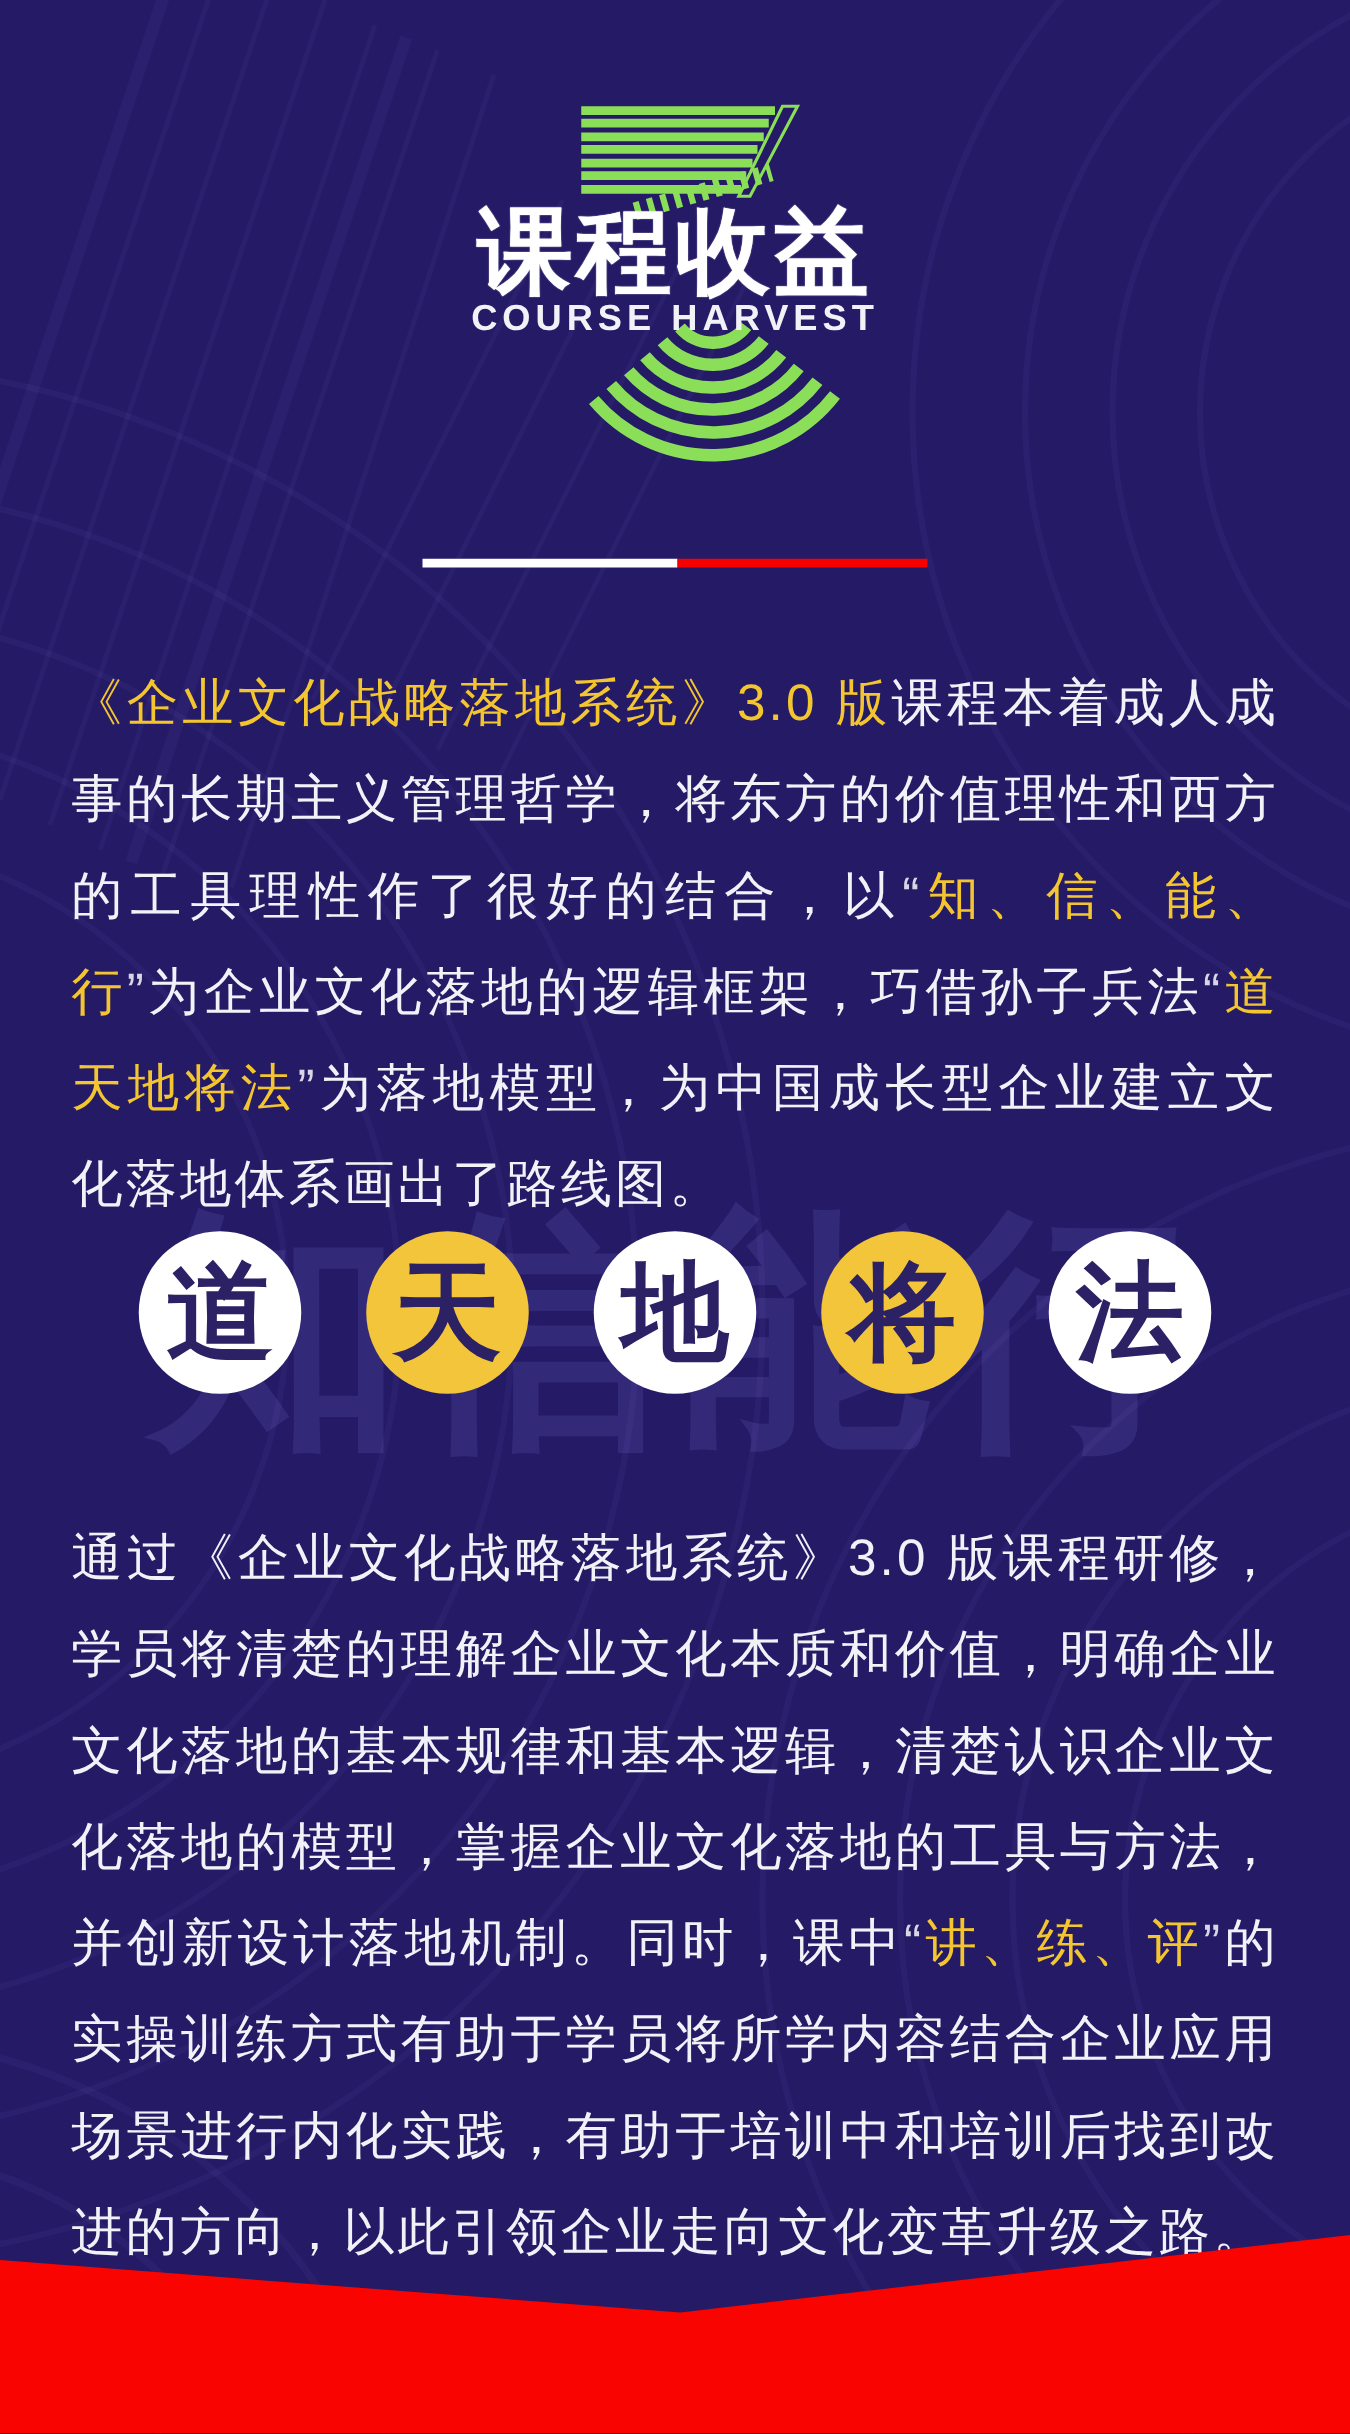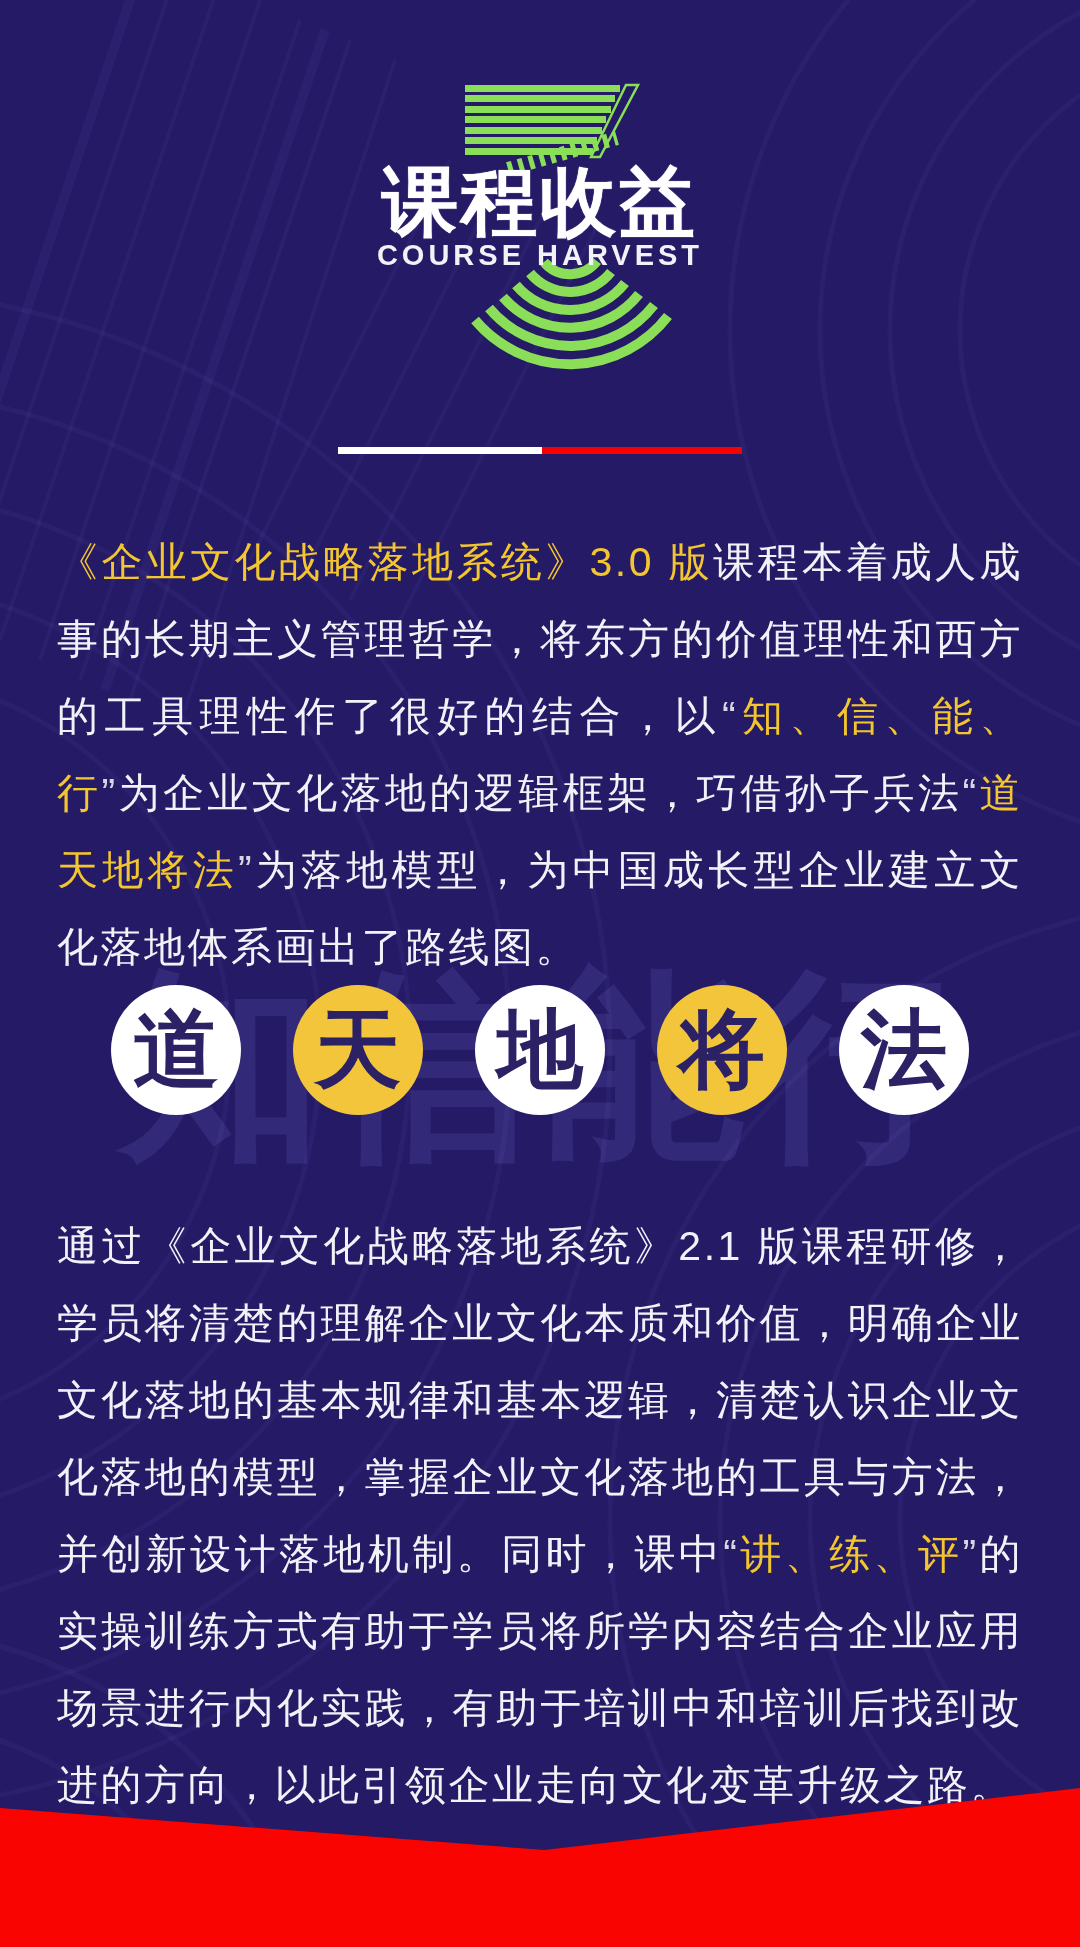--- a/index.html
+++ b/index.html
@@ -164,17 +164,17 @@
         </div>
       <div class="circle yellow">
           <span>将</span>
         </div>
       <div class="circle white">
           <span>法</span>
         </div>
     </div>
   </div>
 
-  <div class="para outro"><span>通过《企业文化战略落地系统》2.1 版课程研修，学员将清楚的理解企业文化本质和价值，明确企业文化落地的基本规律和基本逻辑，清楚认识企业文化落地的模型，掌握企业文化落地的工具与方法，并创新设计落地机制。同时，课中</span><span class="qm">“</span><span class="hl">讲、练、评</span><span class="qm">”</span><span>的实操训练方式有助于学员将所学内容结合企业应用场景进行内化实践，有助于培训中和培训后找到改进的方向，以此引领企业走向文化变革升级之路。</span></div>
+  <div class="para outro"><span>通过《企业文化战略落地系统》3.0 版课程研修，学员将清楚的理解企业文化本质和价值，明确企业文化落地的基本规律和基本逻辑，清楚认识企业文化落地的模型，掌握企业文化落地的工具与方法，并创新设计落地机制。同时，课中</span><span class="qm">“</span><span class="hl">讲、练、评</span><span class="qm">”</span><span>的实操训练方式有助于学员将所学内容结合企业应用场景进行内化实践，有助于培训中和培训后找到改进的方向，以此引领企业走向文化变革升级之路。</span></div>
 
   <div class="footer-banner"></div>
 
 </div>
 
 </body></html>

